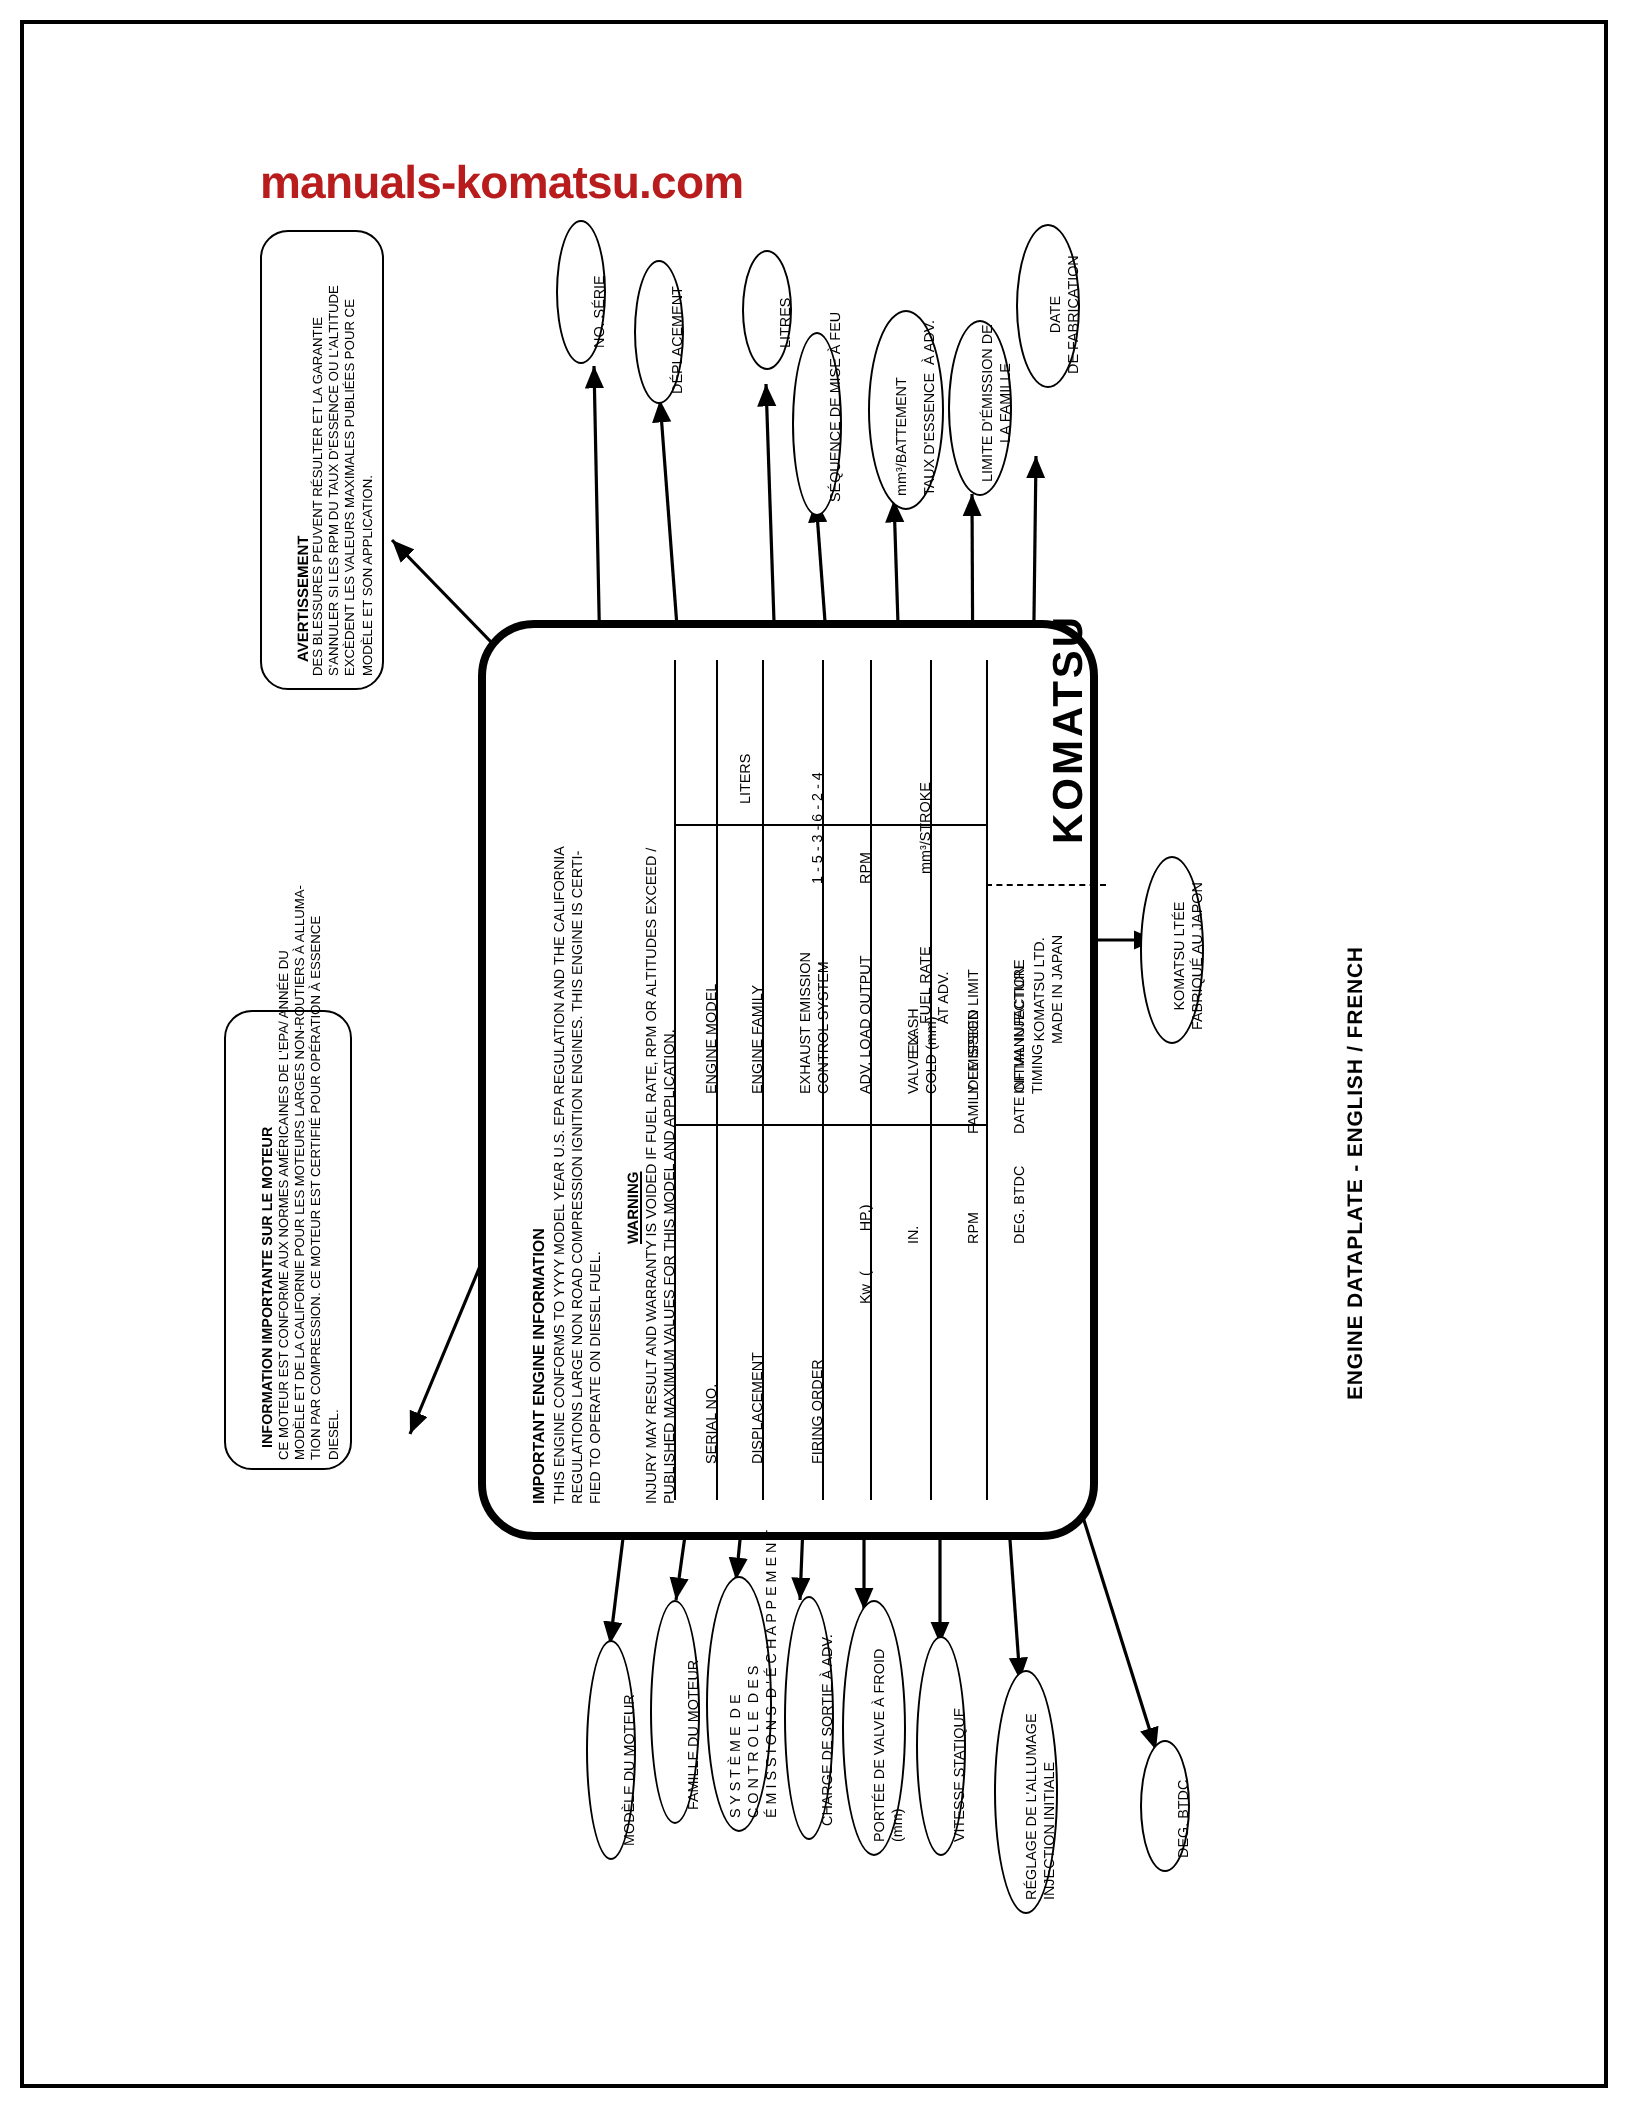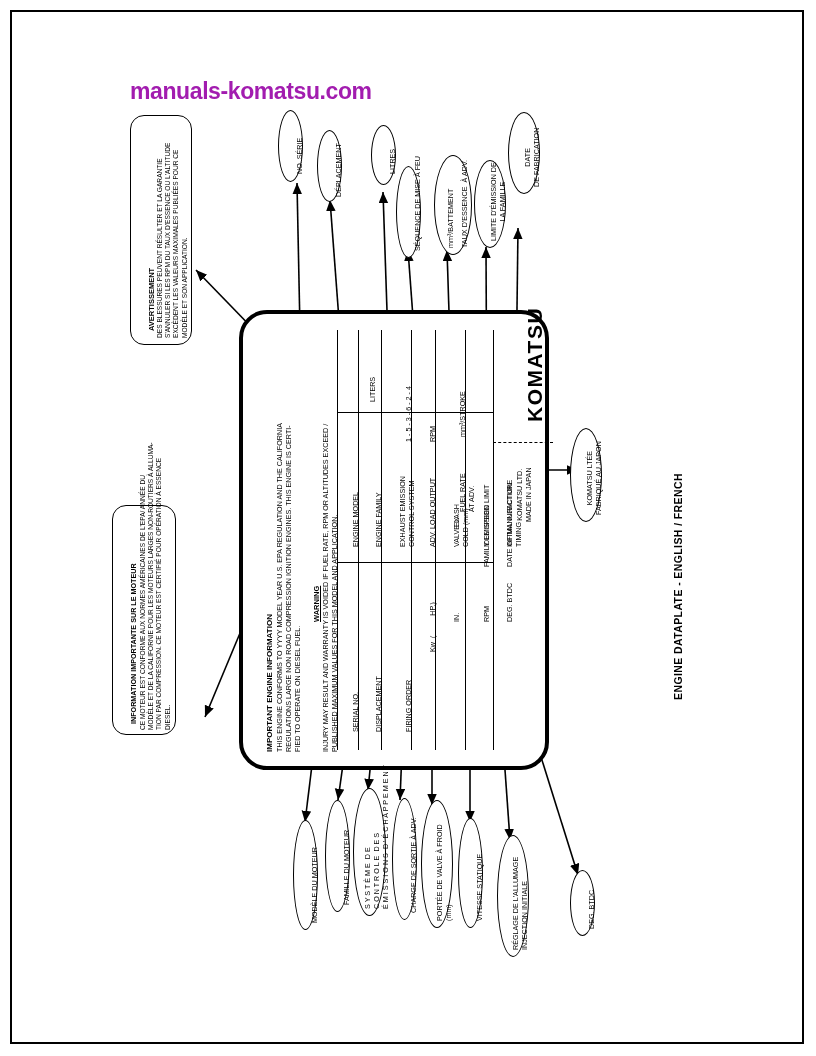--- a/index.html
+++ b/index.html
@@ -27,21 +27,21 @@
   }
 
   .watermark {
     position: absolute;
     left: 130px;
     top: 78px;
     font-size: 23px;
     font-weight: bold;
     letter-spacing: -0.4px;
     font-family: "Liberation Sans", sans-serif;
-    color: #a21caf;
+    color: #b91c1c;
     white-space: nowrap;
   }
 
   
   .plate {
     position: absolute;
     left: 239px;
     top: 310px;
     width: 310px;
     height: 460px;

